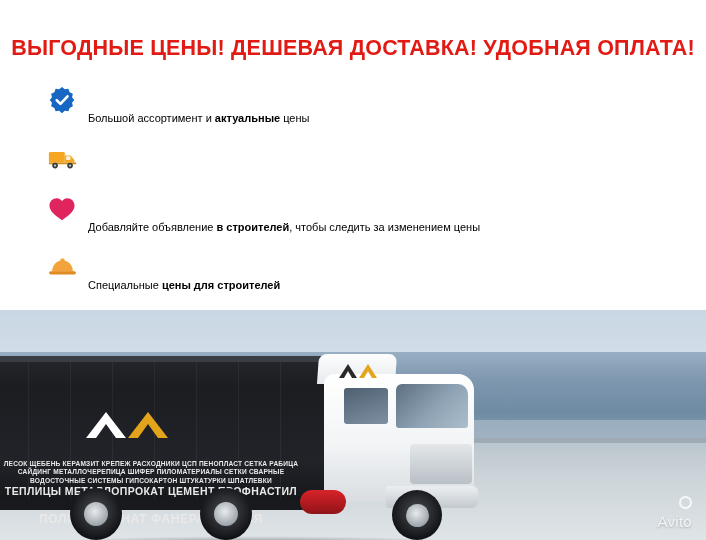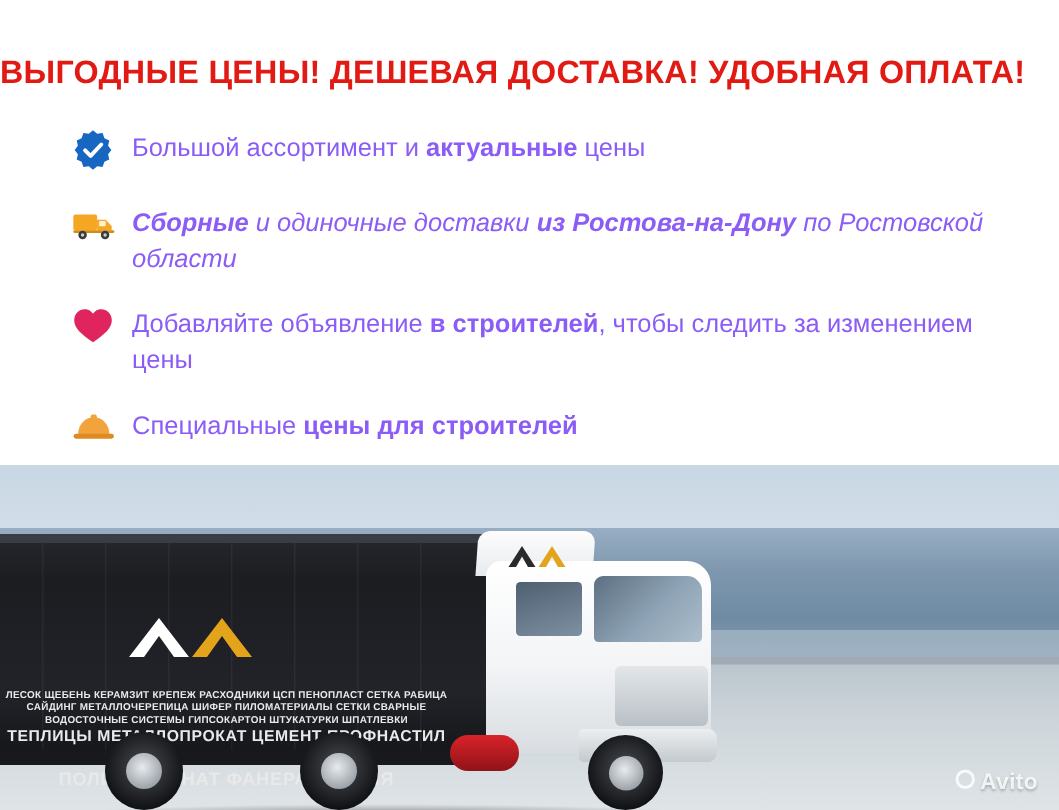--- a/index.html
+++ b/index.html
@@ -17,20 +17,21 @@
     background: #ffffff;
     overflow: hidden;
   }
 
   
   .headline {
     position: absolute;
     top: 36px;
     left: 0;
     width: 706px;
+    text-align: center;
     color: #e11a14;
     font-weight: bold;
     font-size: 21.5px;
     letter-spacing: 0.2px;
     white-space: nowrap;
   }
 
   
   .features {
     position: absolute;
@@ -46,24 +47,25 @@
   }
   .feature .ico {
     flex: 0 0 40px;
     height: 32px;
     display: flex;
     align-items: center;
     justify-content: flex-start;
   }
   .feature .txt {
     flex: 1;
-    font-size: 17px;
-    color: #8b5cf6;
+    font-size: 11px;
+    color: #000000;
     line-height: 1.42;
     padding-top: 3px;
+    margin-top: 24px;
   }
   .feature .txt b { font-weight: bold; }
   .feature .txt i { font-style: italic; }
   .f-truck .txt { font-style: italic; }
 
   
   .photo {
     position: absolute;
     left: 0;
     top: 310px;
@@ -221,26 +223,27 @@
   .shadow {
     position: absolute; left: 30px; top: 196px;
     width: 450px; height: 16px;
     background: radial-gradient(ellipse at center, rgba(0,0,0,.45) 0%, rgba(0,0,0,0) 70%);
   }
 
   
   .watermark {
     position: absolute;
     right: 14px; bottom: 10px;
-    display: flex; align-items: flex-start; gap: 4px;
+    display: flex; align-items: flex-end; gap: 4px;
     color: rgba(255,255,255,.82);
     font-size: 15px;
-    font-weight: bold;
+    font-weight: normal;
     letter-spacing: .3px;
     text-shadow: 0 1px 2px rgba(0,0,0,.25);
+    flex-direction: column;
   }
   .wm-dot {
     width: 13px; height: 13px; border-radius: 50%;
     border: 2px solid rgba(255,255,255,.82);
     display: inline-block;
   }
 </style>
 </head>
 <body>
 
@@ -266,21 +269,20 @@
           <rect x="1" y="4" width="18" height="12" rx="1.5" fill="#f5a623"></rect>
           <path d="M19 8h6.5l4.5 5v3H19z" fill="#f5a623"></path>
           <rect x="20.5" y="9" width="5" height="4" rx=".8" fill="#fff2d6"></rect>
           <rect x="1" y="16" width="31" height="2" rx="1" fill="#d28c10"></rect>
           <circle cx="8" cy="19.5" r="3.2" fill="#3a3a3a"></circle>
             <circle cx="8" cy="19.5" r="1.3" fill="#cfcfcf"></circle>
           <circle cx="25" cy="19.5" r="3.2" fill="#3a3a3a"></circle>
             <circle cx="25" cy="19.5" r="1.3" fill="#cfcfcf"></circle>
         </svg>
       </span>
-      <span class="txt"><i><b>Сборные</b> и одиночные доставки <b>из Ростова-на-Дону</b> по Ростовской области</i></span>
     </div>
 
 
     <div class="feature">
       <span class="ico">
         <svg width="28" height="26" viewBox="0 0 30 28">
           <path d="M15 26C7 20.5 1.5 16 1.5 10.2 1.5 5.6 5 2.3 9.2 2.3c3 0 4.8 1.7 5.8 3.2 1-1.5 2.8-3.2 5.8-3.2 4.2 0 7.7 3.3 7.7 7.9C28.5 16 23 20.5 15 26Z" fill="#e0245e"></path>
         </svg>
       </span>
       <span class="txt">Добавляйте объявление <b>в строителей</b>, чтобы следить за изменением цены</span>

